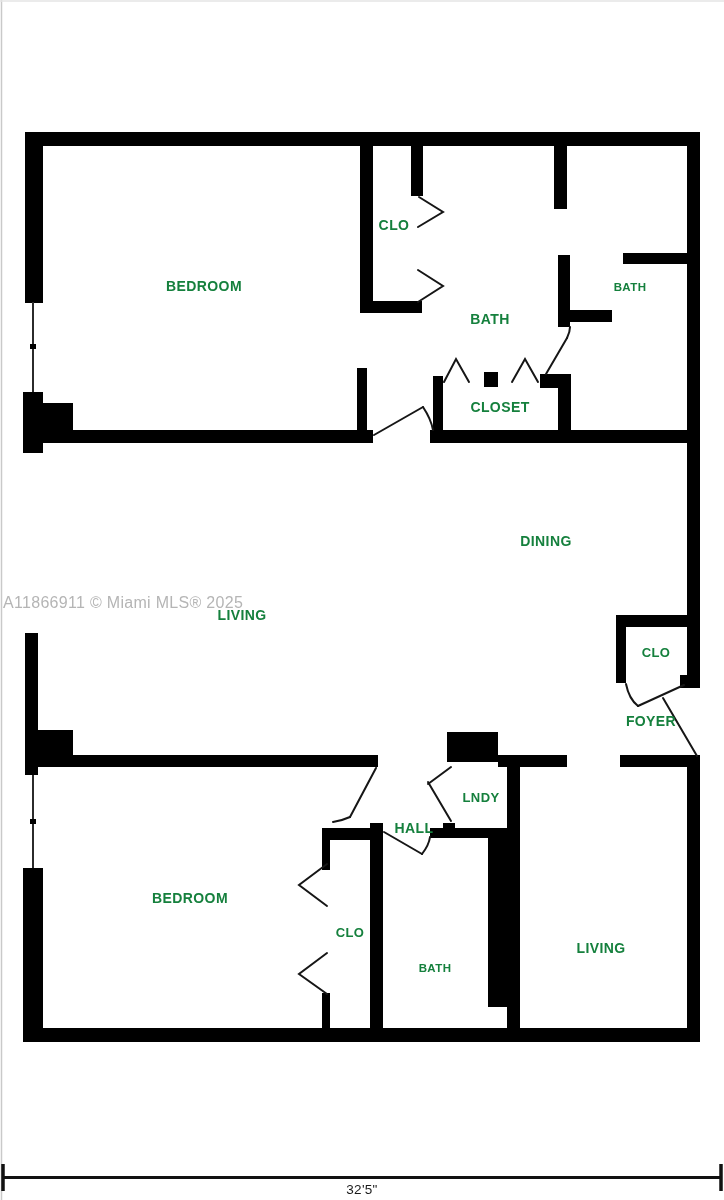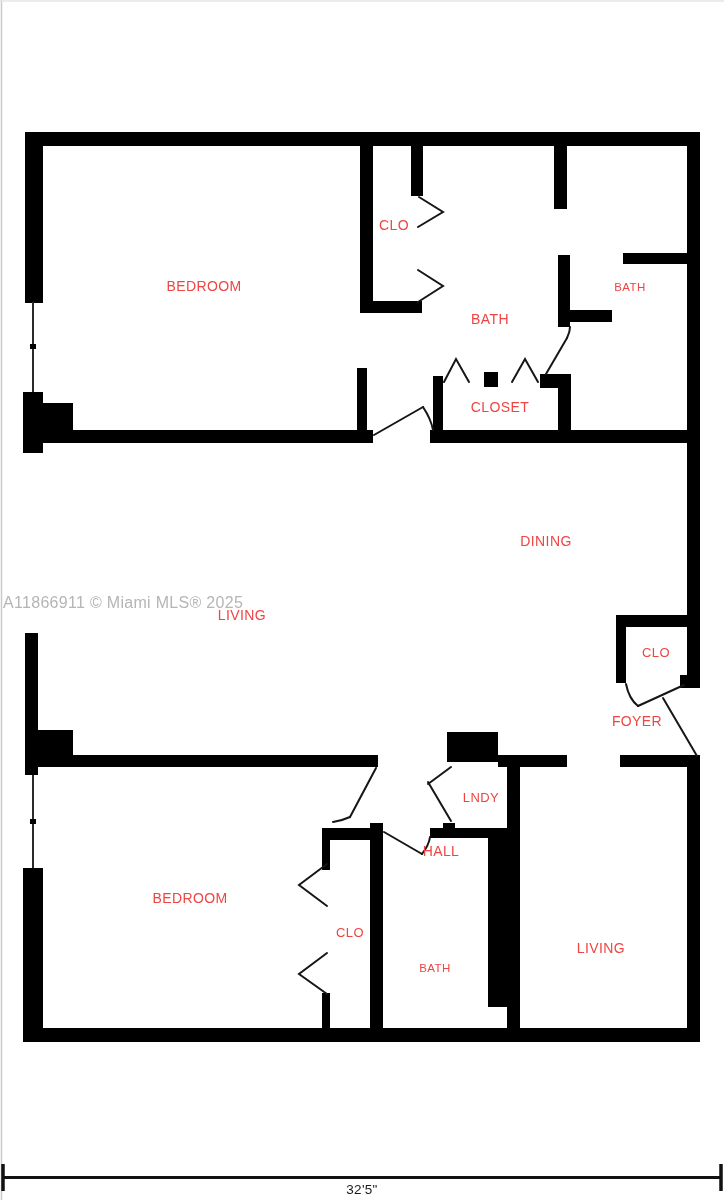--- a/index.html
+++ b/index.html
@@ -7,25 +7,26 @@
     position:relative;
     width:724px;height:1200px;
     background:#ffffff;
     font-family:"Liberation Sans", sans-serif;
     overflow:hidden;
   }
   #plan-svg{position:absolute;left:0;top:0;}
   .lbl{
     position:absolute;
     transform:translate(-50%,-50%);
-    color:#ef4444;
+    color:#15803d;
     font-size:14px;
     letter-spacing:0.4px;
     white-space:nowrap;
     user-select:none;
+    font-weight:bold;
   }
   .s13{font-size:13px;}
   .s12{font-size:11.5px;}
   .watermark{
     position:absolute;
     left:3px;top:594px;
     font-size:16px;
     color:#b5b5b5;
     letter-spacing:0.3px;
     white-space:nowrap;
@@ -141,23 +142,23 @@
   </svg>
 
   <div class="lbl" style="left:204px;top:286px;">BEDROOM</div>
   <div class="lbl" style="left:394px;top:225px;">CLO</div>
   <div class="lbl" style="left:490px;top:319px;">BATH</div>
   <div class="lbl s12" style="left:630px;top:287px;">BATH</div>
   <div class="lbl" style="left:500px;top:407px;">CLOSET</div>
   <div class="lbl" style="left:546px;top:541px;text-align:right;">DINING</div>
   <div class="lbl" style="left:242px;top:615px;text-align:center;">LIVING</div>
   <div class="lbl s13" style="left:656px;top:652px;">CLO</div>
-  <div class="lbl" style="left:637px;top:721px;">FOYER</div>
+  <div class="lbl" style="left:651px;top:721px;">FOYER</div>
   <div class="lbl s13" style="left:481px;top:797px;">LNDY</div>
-  <div class="lbl" style="left:414px;top:851px;margin-left:27px;">HALL</div>
+  <div class="lbl" style="left:414px;top:828px;">HALL</div>
   <div class="lbl" style="left:190px;top:898px;">BEDROOM</div>
   <div class="lbl s13" style="left:350px;top:932px;">CLO</div>
   <div class="lbl s12" style="left:435px;top:968px;">BATH</div>
   <div class="lbl" style="left:601px;top:948px;">LIVING</div>
 
   <div class="watermark">A11866911 © Miami MLS® 2025</div>
   <div class="dim-label">32'5"</div>
 
 </div>
 

